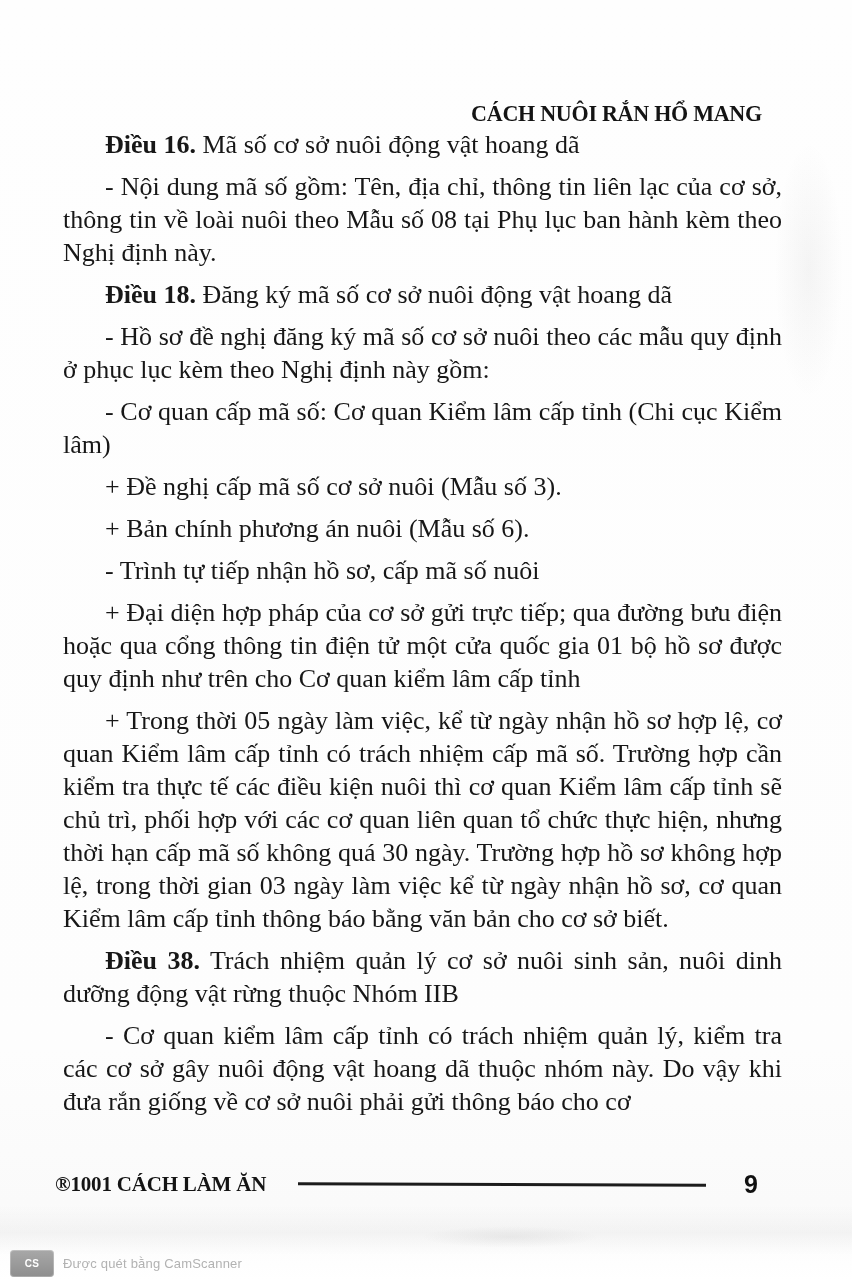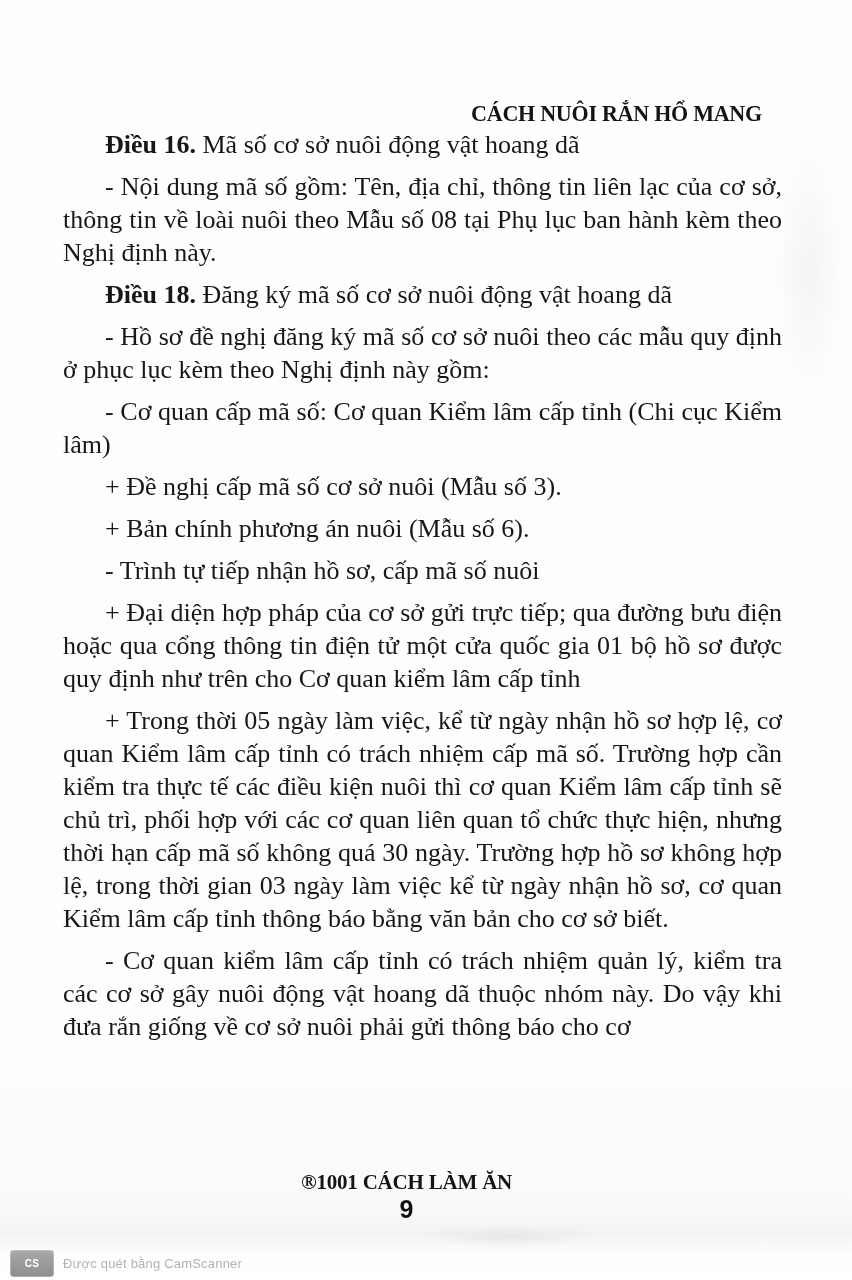--- a/index.html
+++ b/index.html
@@ -54,21 +54,21 @@
     margin: 8px; margin-top: 9px;
     font-size: 26px; line-height: 33px;
     text-align: justify; text-indent: 42px;
     color: #171717;
   }
   p.para:first-child { margin-top: 0; }
   p.para b { font-weight: bold; }
 
   .running-footer {
     position: absolute; left: 55px; right: 94px; top: 1170px;
-    display: flex; align-items: center; flex-direction: column;
+    display: flex; align-items: center;
   }
   .footer-imprint {
     font-weight: bold; font-size: 21px; white-space: nowrap;
     letter-spacing: -0.2px; color: #141414;
   }
   .footer-rule {
     flex: 1; height: 3px; background: #1c1c1c;
     margin: 0 38px 0 32px;
     transform: rotate(0.2deg);
   }
@@ -112,20 +112,21 @@
     <p class="para"><b>Điều 16.</b><span> Mã số cơ sở nuôi động vật hoang dã</span></p>
     <p class="para"><b></b><span>- Nội dung mã số gồm: Tên, địa chỉ, thông tin liên lạc của cơ sở, thông tin về loài nuôi theo Mẫu số 08 tại Phụ lục ban hành kèm theo Nghị định này.</span></p>
     <p class="para"><b>Điều 18.</b><span> Đăng ký mã số cơ sở nuôi động vật hoang dã</span></p>
     <p class="para"><b></b><span>- Hồ sơ đề nghị đăng ký mã số cơ sở nuôi theo các mẫu quy định ở phục lục kèm theo Nghị định này gồm:</span></p>
     <p class="para"><b></b><span>- Cơ quan cấp mã số: Cơ quan Kiểm lâm cấp tỉnh (Chi cục Kiểm lâm)</span></p>
     <p class="para"><b></b><span>+ Đề nghị cấp mã số cơ sở nuôi (Mẫu số 3).</span></p>
     <p class="para"><b></b><span>+ Bản chính phương án nuôi (Mẫu số 6).</span></p>
     <p class="para"><b></b><span>- Trình tự tiếp nhận hồ sơ, cấp mã số nuôi</span></p>
     <p class="para"><b></b><span>+ Đại diện hợp pháp của cơ sở gửi trực tiếp; qua đường bưu điện hoặc qua cổng thông tin điện tử một cửa quốc gia 01 bộ hồ sơ được quy định như trên cho Cơ quan kiểm lâm cấp tỉnh</span></p>
     <p class="para"><b></b><span>+ Trong thời 05 ngày làm việc, kể từ ngày nhận hồ sơ hợp lệ, cơ quan Kiểm lâm cấp tỉnh có trách nhiệm cấp mã số. Trường hợp cần kiểm tra thực tế các điều kiện nuôi thì cơ quan Kiểm lâm cấp tỉnh sẽ chủ trì, phối hợp với các cơ quan liên quan tổ chức thực hiện, nhưng thời hạn cấp mã số không quá 30 ngày. Trường hợp hồ sơ không hợp lệ, trong thời gian 03 ngày làm việc kể từ ngày nhận hồ sơ, cơ quan Kiểm lâm cấp tỉnh thông báo bằng văn bản cho cơ sở biết.</span></p>
+    <p class="para"><b>Điều 38.</b><span> Trách nhiệm quản lý cơ sở nuôi sinh sản, nuôi dinh dưỡng động vật rừng thuộc Nhóm IIB</span></p>
     <p class="para"><b></b><span>- Cơ quan kiểm lâm cấp tỉnh có trách nhiệm quản lý, kiểm tra các cơ sở gây nuôi động vật hoang dã thuộc nhóm này. Do vậy khi đưa rắn giống về cơ sở nuôi phải gửi thông báo cho cơ</span></p>
   </div>
 
   <div class="running-footer">
     <div class="footer-imprint">®1001 CÁCH LÀM ĂN</div>
     <div class="footer-rule"></div>
     <div class="footer-page-number">9</div>
   </div>
 
   <div class="camscanner">

